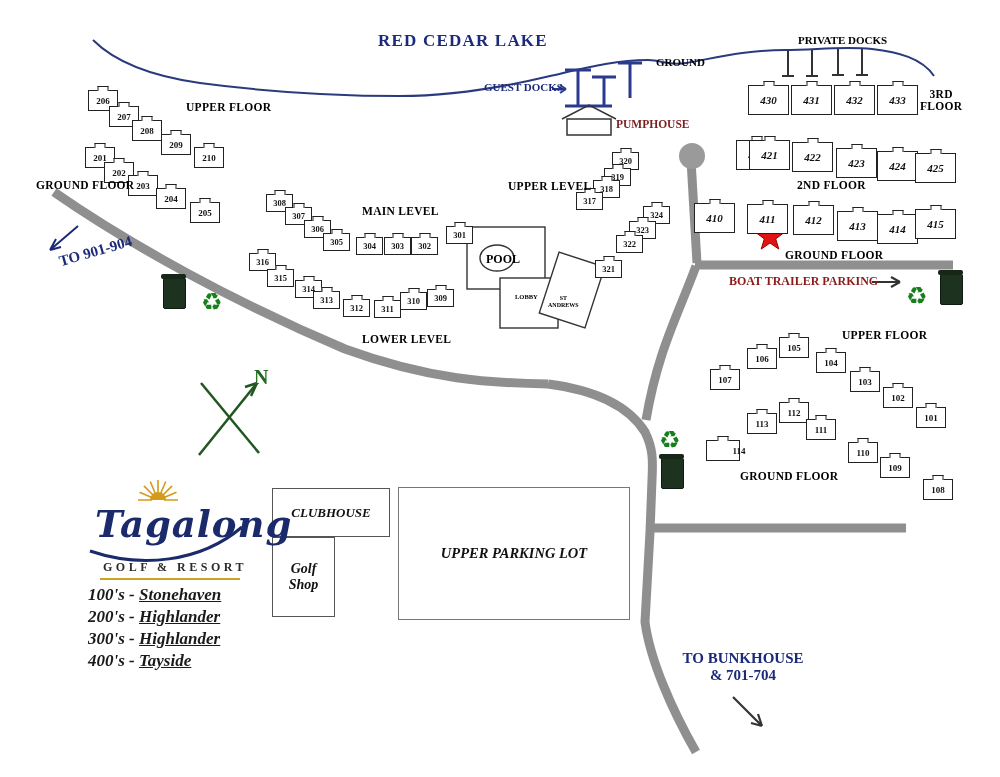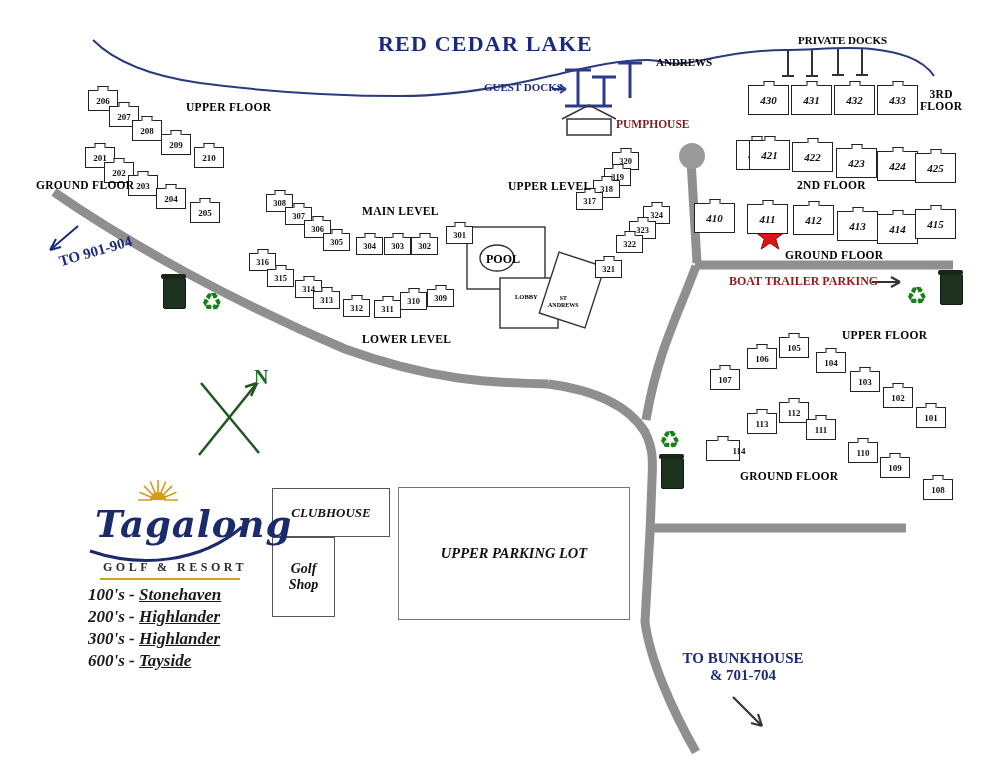--- a/index.html
+++ b/index.html
@@ -124,25 +124,25 @@
     <g transform="translate(158,500)" stroke="#d49a1a" stroke-width="1.6">
       <path d="M 6,0 L 20,0 M 5.5,-2.3 L 18.5,-7.7 M 4.2,-4.2 L 14.1,-14.1 M 2.3,-5.5 L 7.7,-18.5
                M 0,-6 L 0,-20 M -2.3,-5.5 L -7.7,-18.5 M -4.2,-4.2 L -14.1,-14.1
                M -5.5,-2.3 L -18.5,-7.7 M -6,0 L -20,0" fill="none"></path>
       <path d="M -8,0 A 8 8 0 0 1 8,0 Z" fill="#d49a1a" stroke="none"></path>
     </g>
 
     <path d="M 90,551 C 140,568 200,563 242,527" stroke="#1b2a6b" stroke-width="3" fill="none"></path>
   </svg>
 
-  <div class="lbl navy" style="left:378px;top:31px;font-size:22px;letter-spacing:1.2px;">RED CEDAR LAKE</div>
+  <div class="lbl navy" style="left:378px;top:31px;font-size:17px;letter-spacing:1.2px;">RED CEDAR LAKE</div>
 
   <div class="lbl navy" style="left:484px;top:81px;font-size:11px;">GUEST DOCKS</div>
 
-  <div class="lbl" style="left:656px;top:56px;font-size:11px;">ANDREWS</div>
+  <div class="lbl" style="left:656px;top:56px;font-size:11px;">GROUND</div>
 
   <div class="lbl" style="left:798px;top:34px;font-size:11px;">PRIVATE DOCKS</div>
 
   <div class="lbl maroon" style="left:616px;top:118px;font-size:11.5px;">PUMPHOUSE</div>
 
   <div class="lbl dred" style="left:729px;top:275px;font-size:12px;">BOAT TRAILER PARKING</div>
 
   <div class="lbl navy" style="left:58px;top:243px;font-size:15px;transform:rotate(-16deg);">TO 901-904</div>
 
   <div class="lbl navy" style="left:668px;top:650px;font-size:15px;text-align:center;width:150px;">TO BUNKHOUSE
@@ -246,16 +246,16 @@
   <div class="recycle" style="left:659px;top:426px;">♻</div>
   <div class="bin" style="left:661px;top:458px;"></div>
 
   <div class="brand">Tagalong</div>
   <div class="brand-sub">GOLF &amp; RESORT</div>
   <div class="gold-rule"></div>
   <div class="legend-block" id="legend-items">
       <div class="legend-item"><span>100's - </span><span class="legend-name">Stonehaven</span></div>
       <div class="legend-item"><span>200's - </span><span class="legend-name">Highlander</span></div>
       <div class="legend-item"><span>300's - </span><span class="legend-name">Highlander</span></div>
-      <div class="legend-item"><span>600's - </span><span class="legend-name">Tayside</span></div>
+      <div class="legend-item"><span>400's - </span><span class="legend-name">Tayside</span></div>
     </div>
 
 </div>
 
 </body></html>

